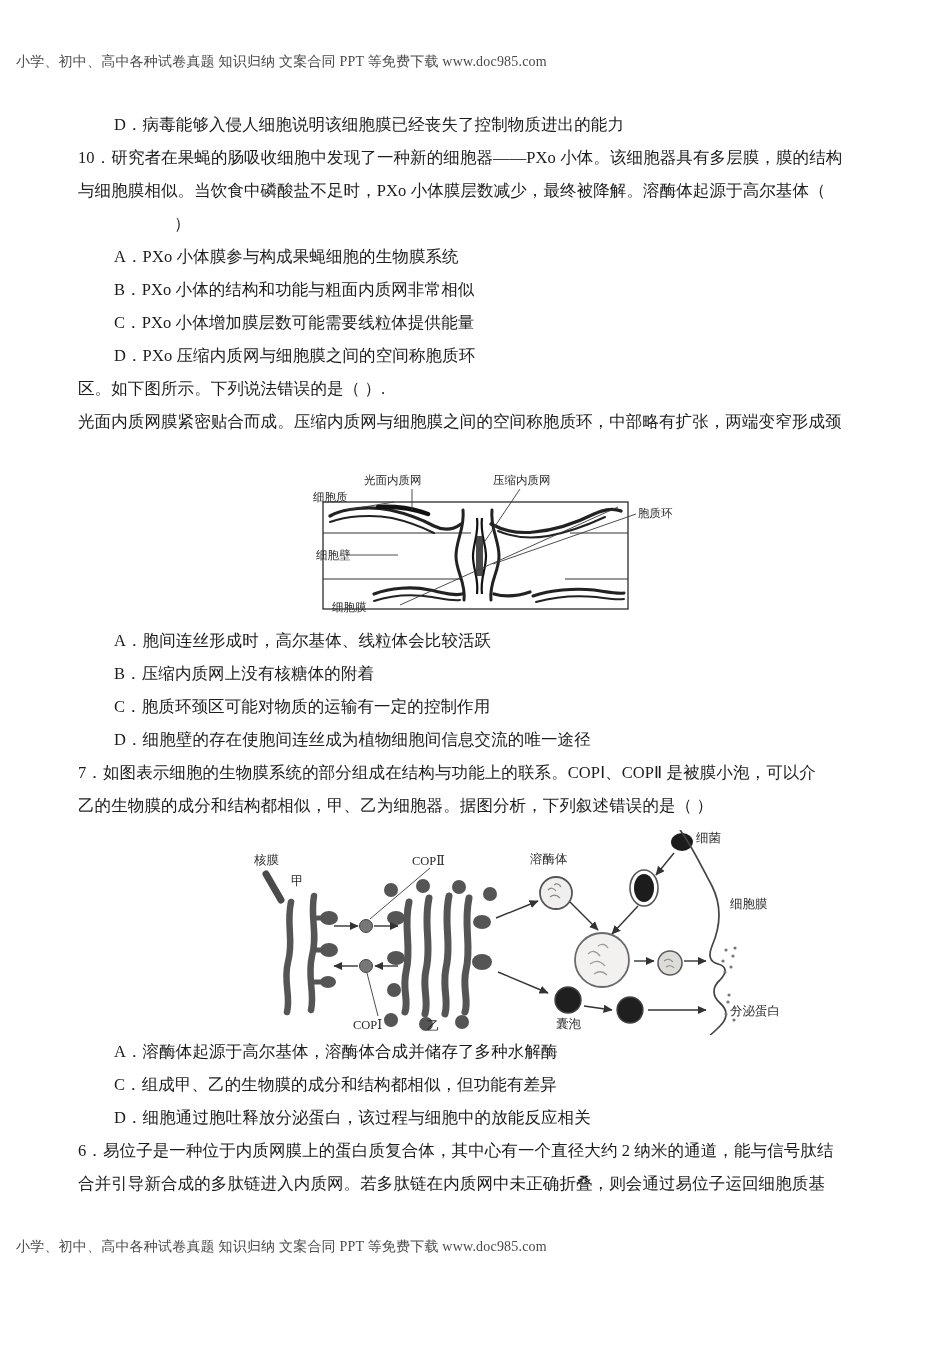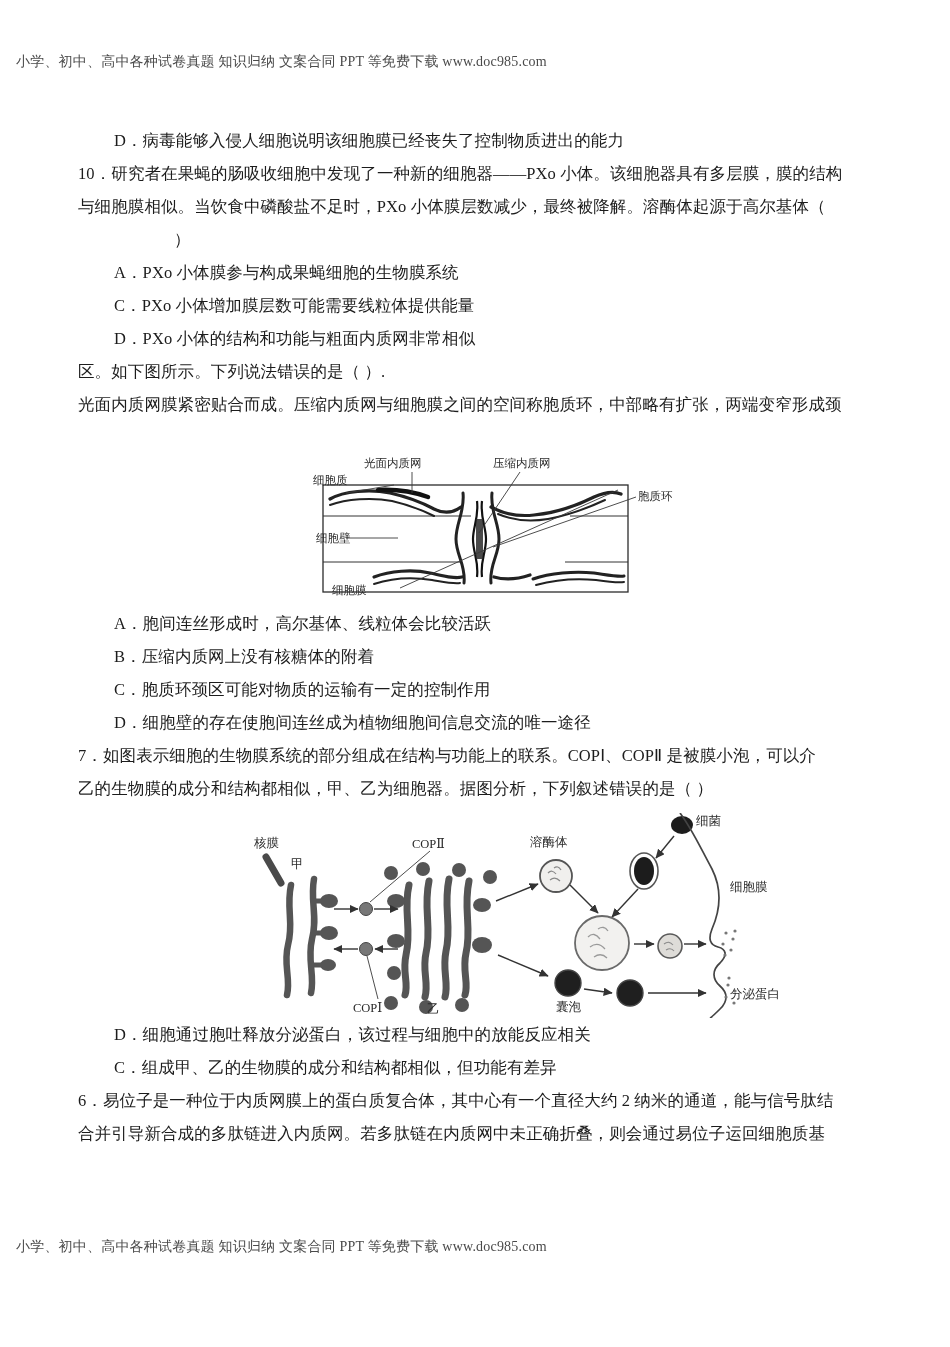--- a/index.html
+++ b/index.html
@@ -24,21 +24,21 @@
     letter-spacing: 0.2px;
     white-space: nowrap;
     margin-left: 16px;
   }
   .wm-top { top: 53px; }
   .wm-bottom { top: 1238px; }
 
   .content {
     position: absolute;
     left: 78px;
-    top: 124px;
+    top: 108px;
     width: 800px;
   }
 
   .line {
     font-size: 16.5px;
     line-height: 33px;
     color: #1c1c1c;
     white-space: nowrap;
     letter-spacing: 0.1px;
   }
@@ -81,22 +81,23 @@
   <div class="watermark wm-top">小学、初中、高中各种试卷真题 知识归纳 文案合同 PPT 等免费下载  www.doc985.com</div>
 
   <div class="content">
 
     <div class="line opt">D．病毒能够入侵人细胞说明该细胞膜已经丧失了控制物质进出的能力</div>
 
     <div class="line cont">10．研究者在果蝇的肠吸收细胞中发现了一种新的细胞器——PXo 小体。该细胞器具有多层膜，膜的结构</div>
     <div class="line cont">与细胞膜相似。当饮食中磷酸盐不足时，PXo 小体膜层数减少，最终被降解。溶酶体起源于高尔基体（</div>
     <div class="line paren-line">）</div>
     <div class="line opt">A．PXo 小体膜参与构成果蝇细胞的生物膜系统</div>
+    <div class="line opt">B．PXo 小体的结构和功能与粗面内质网非常相似</div>
     <div class="line opt">C．PXo 小体增加膜层数可能需要线粒体提供能量</div>
-    <div class="line opt">D．PXo 小体的结构和功能与粗面内质网非常相似</div>
+    <div class="line opt">D．PXo 压缩内质网与细胞膜之间的空间称胞质环</div>
 
     <div class="line cont">区。如下图所示。下列说法错误的是（            ）.</div>
     <div class="line cont">光面内质网膜紧密贴合而成。压缩内质网与细胞膜之间的空间称胞质环，中部略有扩张，两端变窄形成颈</div>
 
     <div class="fig1">
       <svg width="800" height="180" viewBox="0 0 800 180">
 
         <rect x="245" y="58" width="305" height="107" class="outline"></rect>
 
         <line x1="245" y1="89" x2="393" y2="89" class="thin"></line>
@@ -279,22 +280,23 @@
         <text class="lbl lbl-lg" x="275" y="199">COPⅠ</text>
         <text class="lbl lbl-lg" x="349" y="200">乙</text>
         <text class="lbl lbl-lg" x="452" y="33">溶酶体</text>
         <text class="lbl lbl-lg" x="618" y="12">细菌</text>
         <text class="lbl lbl-lg" x="652" y="78">细胞膜</text>
         <text class="lbl lbl-lg" x="478" y="198">囊泡</text>
         <text class="lbl lbl-lg" x="652" y="185">分泌蛋白</text>
       </svg>
     </div>
 
+    <div class="line opt">A．溶酶体起源于高尔基体，溶酶体合成并储存了多种水解酶</div>
+    <div class="line opt">C．组成甲、乙的生物膜的成分和结构都相似，但功能有差异</div>
     <div class="line opt">D．细胞通过胞吐释放分泌蛋白，该过程与细胞中的放能反应相关</div>
-    <div class="line opt">C．组成甲、乙的生物膜的成分和结构都相似，但功能有差异</div>
 
     <div class="line cont">6．易位子是一种位于内质网膜上的蛋白质复合体，其中心有一个直径大约 2 纳米的通道，能与信号肽结</div>
     <div class="line cont">合并引导新合成的多肽链进入内质网。若多肽链在内质网中未正确折叠，则会通过易位子运回细胞质基</div>
 
   </div>
 
   <div class="watermark wm-bottom">小学、初中、高中各种试卷真题 知识归纳 文案合同 PPT 等免费下载  www.doc985.com</div>
 
 </div>
 

